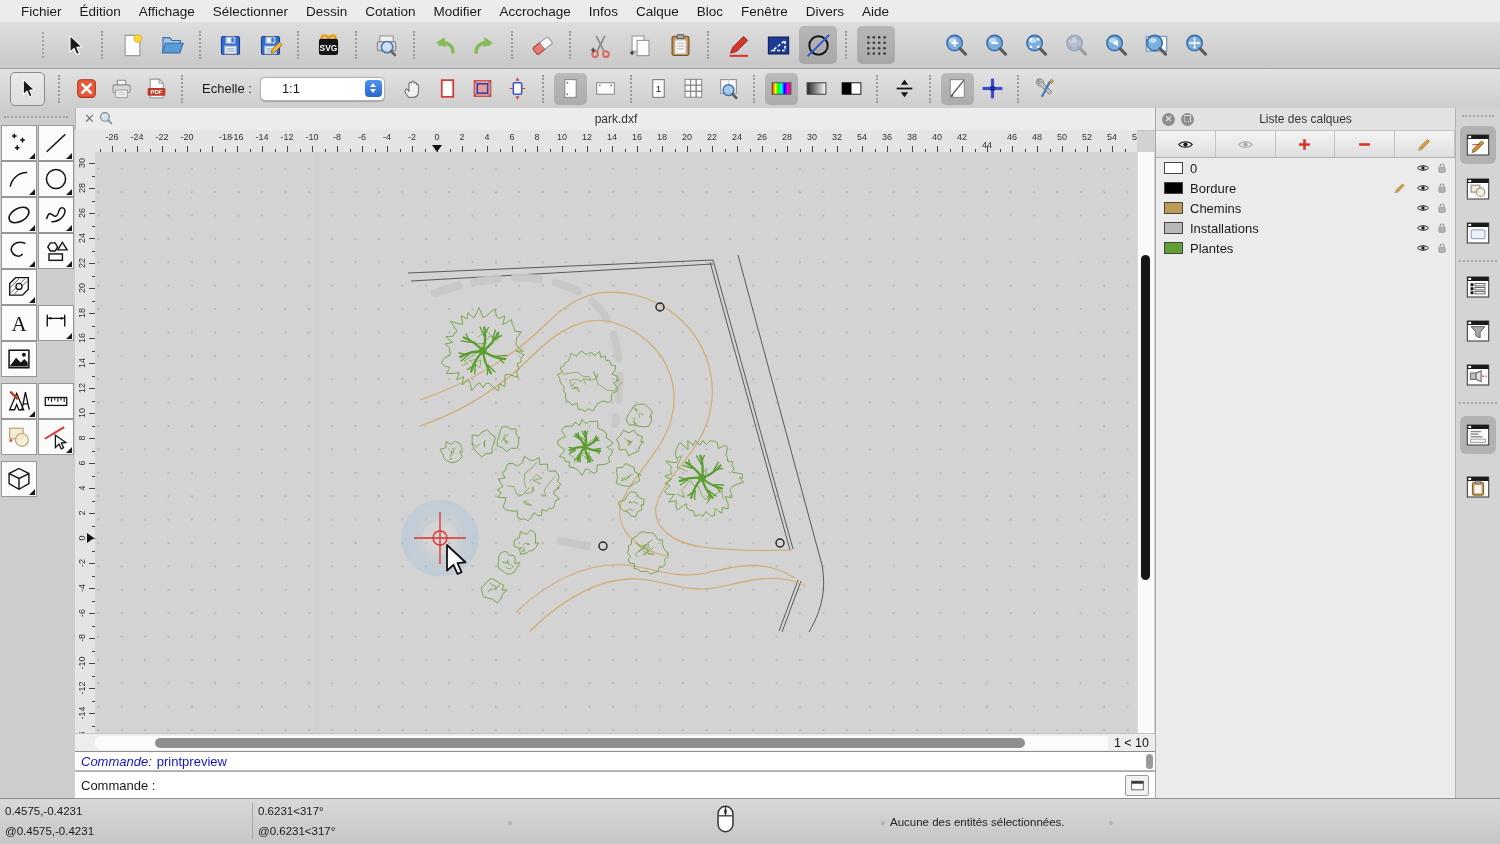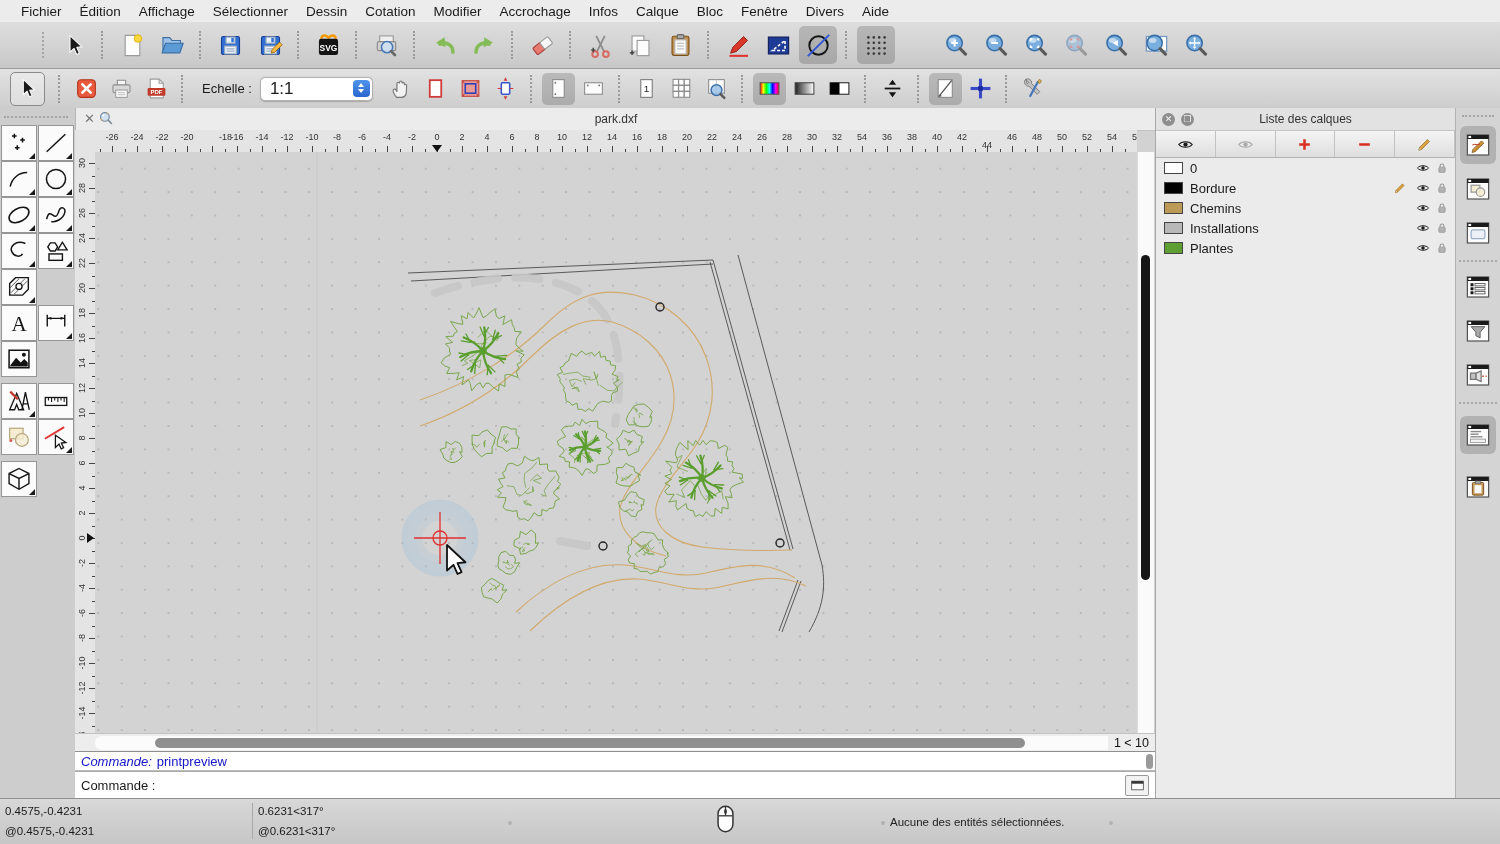--- a/index.html
+++ b/index.html
@@ -22,21 +22,21 @@
   .tb-btn.active{background:rgba(0,0,0,0.17);}
   .tb-btn.disabled{opacity:0.45;}
   .tb-btn.outlined{border:1.5px solid #8a8a8a;background:rgba(255,255,255,0.3);margin:0 6px 0 10px;}
   .tb-sep{width:2px;height:28px;border-left:2px dotted #9a9a9a;margin:0 7px;flex:none;}
   .tb-handle{width:2px;height:26px;border-left:2px dotted #a5a5a5;margin:0 8px 0 6px;flex:none;}
   .tb-space{width:40px;flex:none;}
   
   .scale-widget{display:flex;align-items:center;margin:0 10px;flex:none;}
   .scale-label{font-size:13px;margin-right:8px;}
   .combo{width:102px;height:22px;background:#fff;border:1px solid #b2b2b2;border-radius:5px;
-         display:flex;align-items:center;padding-left:9px;font-size:17px;position:relative;
+         display:flex;align-items:center;padding-left:21px;font-size:13px;position:relative;
          box-shadow:0 0.5px 1px rgba(0,0,0,0.2);}
   .stepper{position:absolute;right:2px;top:2px;width:17px;height:17px;border-radius:4px;
            background:linear-gradient(#4f94ec,#2a66cc);display:flex;flex-direction:column;
            align-items:center;justify-content:center;gap:2px;}
   .stepper .up{width:0;height:0;border-left:3.5px solid transparent;border-right:3.5px solid transparent;
                border-bottom:4px solid #fff;}
   .stepper .down{width:0;height:0;border-left:3.5px solid transparent;border-right:3.5px solid transparent;
                border-top:4px solid #fff;}
   
   #left-strip{position:absolute;left:0;top:108px;width:75px;height:690px;background:#cdcdcd;border-right:1px solid #b5b5b5;}

